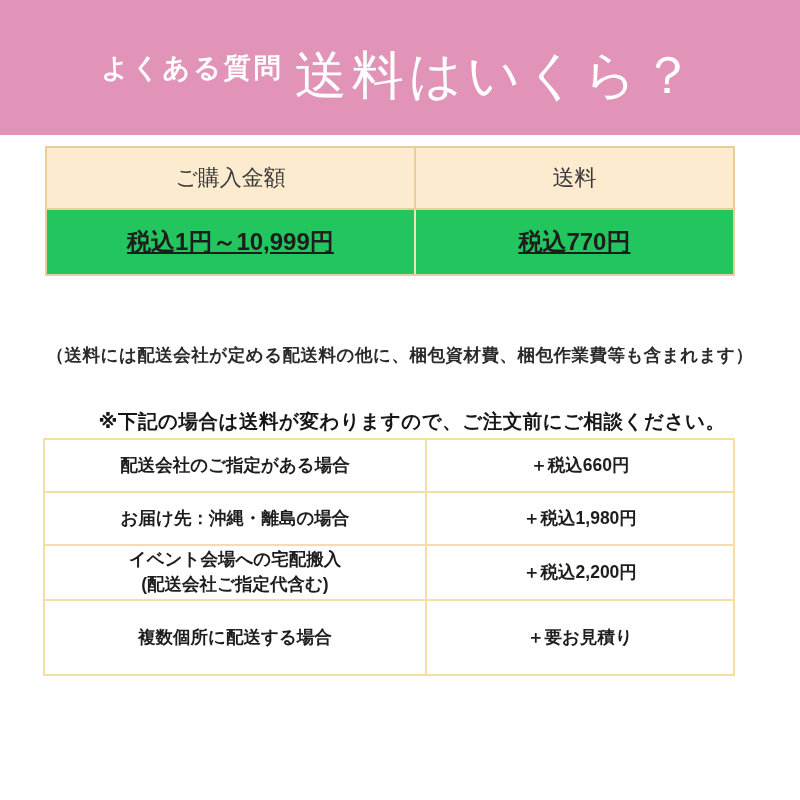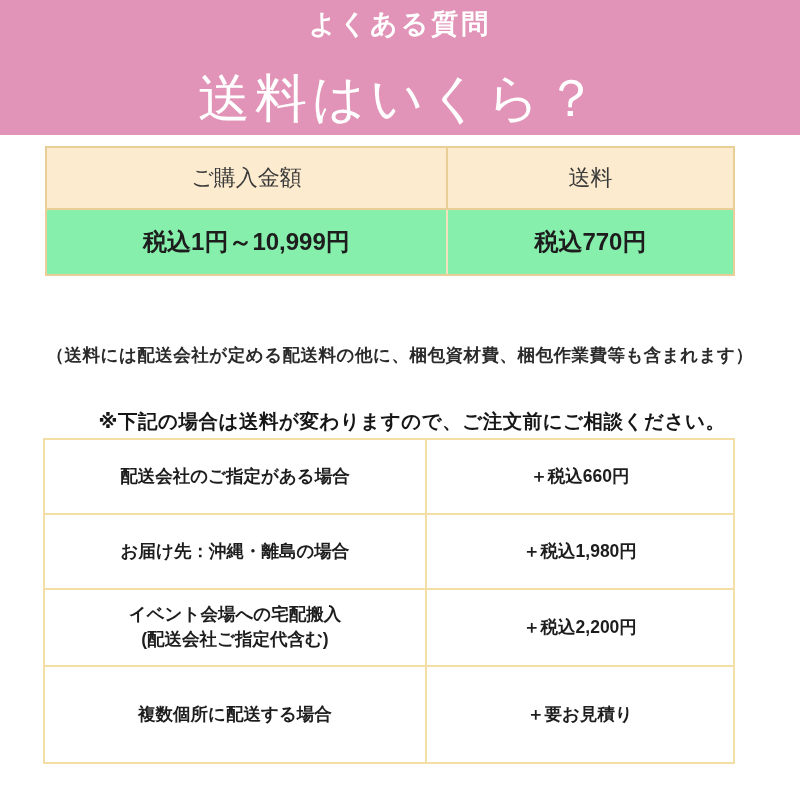--- a/index.html
+++ b/index.html
@@ -8,49 +8,49 @@
     font-family:"Liberation Sans","DejaVu Sans",sans-serif;
     color:var(--text);
     position:relative;overflow:hidden;
   }
   .page{position:absolute;inset:0;width:800px;height:800px;}
 
   
   .banner{
     position:absolute;left:0;top:0;width:800px;height:135px;
     background:var(--pink);
-    display:flex;flex-direction:column;align-items:center;justify-content:center;gap:11px;
+    display:flex;flex-direction:row;align-items:center;justify-content:center;gap:11px;
   }
   .banner-subtitle{
     color:#ffffff;font-size:27px;font-weight:700;letter-spacing:3px;
     line-height:1.2;margin-top:2px;
   }
   .banner-title{
     color:#ffffff;font-size:52px;font-weight:500;letter-spacing:5px;
     line-height:1.2;margin-top:16px;
   }
 
   
   table{border-spacing:0;border-collapse:separate;}
   .t1{
     position:absolute;left:45px;top:146px;width:690px;
     border:2px solid var(--t1-border);
     table-layout:fixed;
   }
   .t1 th,.t1 td{
-    text-align:center;vertical-align:middle;padding:0 18px;
+    text-align:center;vertical-align:middle;padding:0 2px;
   }
   .t1 th{
     height:60px;background:var(--cream);
     font-size:22px;font-weight:400;color:#3a3a3a;
     border-bottom:2px solid var(--t1-border);
   }
   .t1 td{
-    height:64px;background:#86efac;
-    font-size:24px;font-weight:700;color:var(--text);
+    height:64px;background:#22c55e;
+    font-size:24px;font-weight:700;color:var(--text);text-decoration:underline;
   }
   .t1 th:first-child,.t1 td:first-child{
     width:52.9%;border-right:2px solid var(--t1-inner);
   }
   .t1 th:first-child{border-right:2px solid var(--t1-border);}
   .t1 tr.body-row:first-of-type td{border-bottom:2px solid var(--t1-inner);}
 
   
   .note{
     position:absolute;left:0;top:343px;width:800px;
@@ -63,21 +63,21 @@
     letter-spacing:0.5px;
   }
 
   
   .t2{
     position:absolute;left:43px;top:438px;width:692px;
     border:2px solid var(--t2-border);
     table-layout:fixed;
   }
   .t2 td{
-    text-align:center;vertical-align:middle;padding:12px 8px;
+    text-align:center;vertical-align:middle;padding:1px 8px;
     background:#ffffff;height:49px;
     font-size:17.5px;font-weight:700;color:var(--text);
     border-bottom:2px solid var(--t2-border);
     white-space:pre-line;line-height:1.45;
   }
   .t2 td:first-child{width:52.9%;border-right:2px solid var(--t2-border);}
   .t2 tr:nth-child(4) td{height:71px;}
   .t2 tr:last-child td{border-bottom:none;}
 </style>
 </head>

